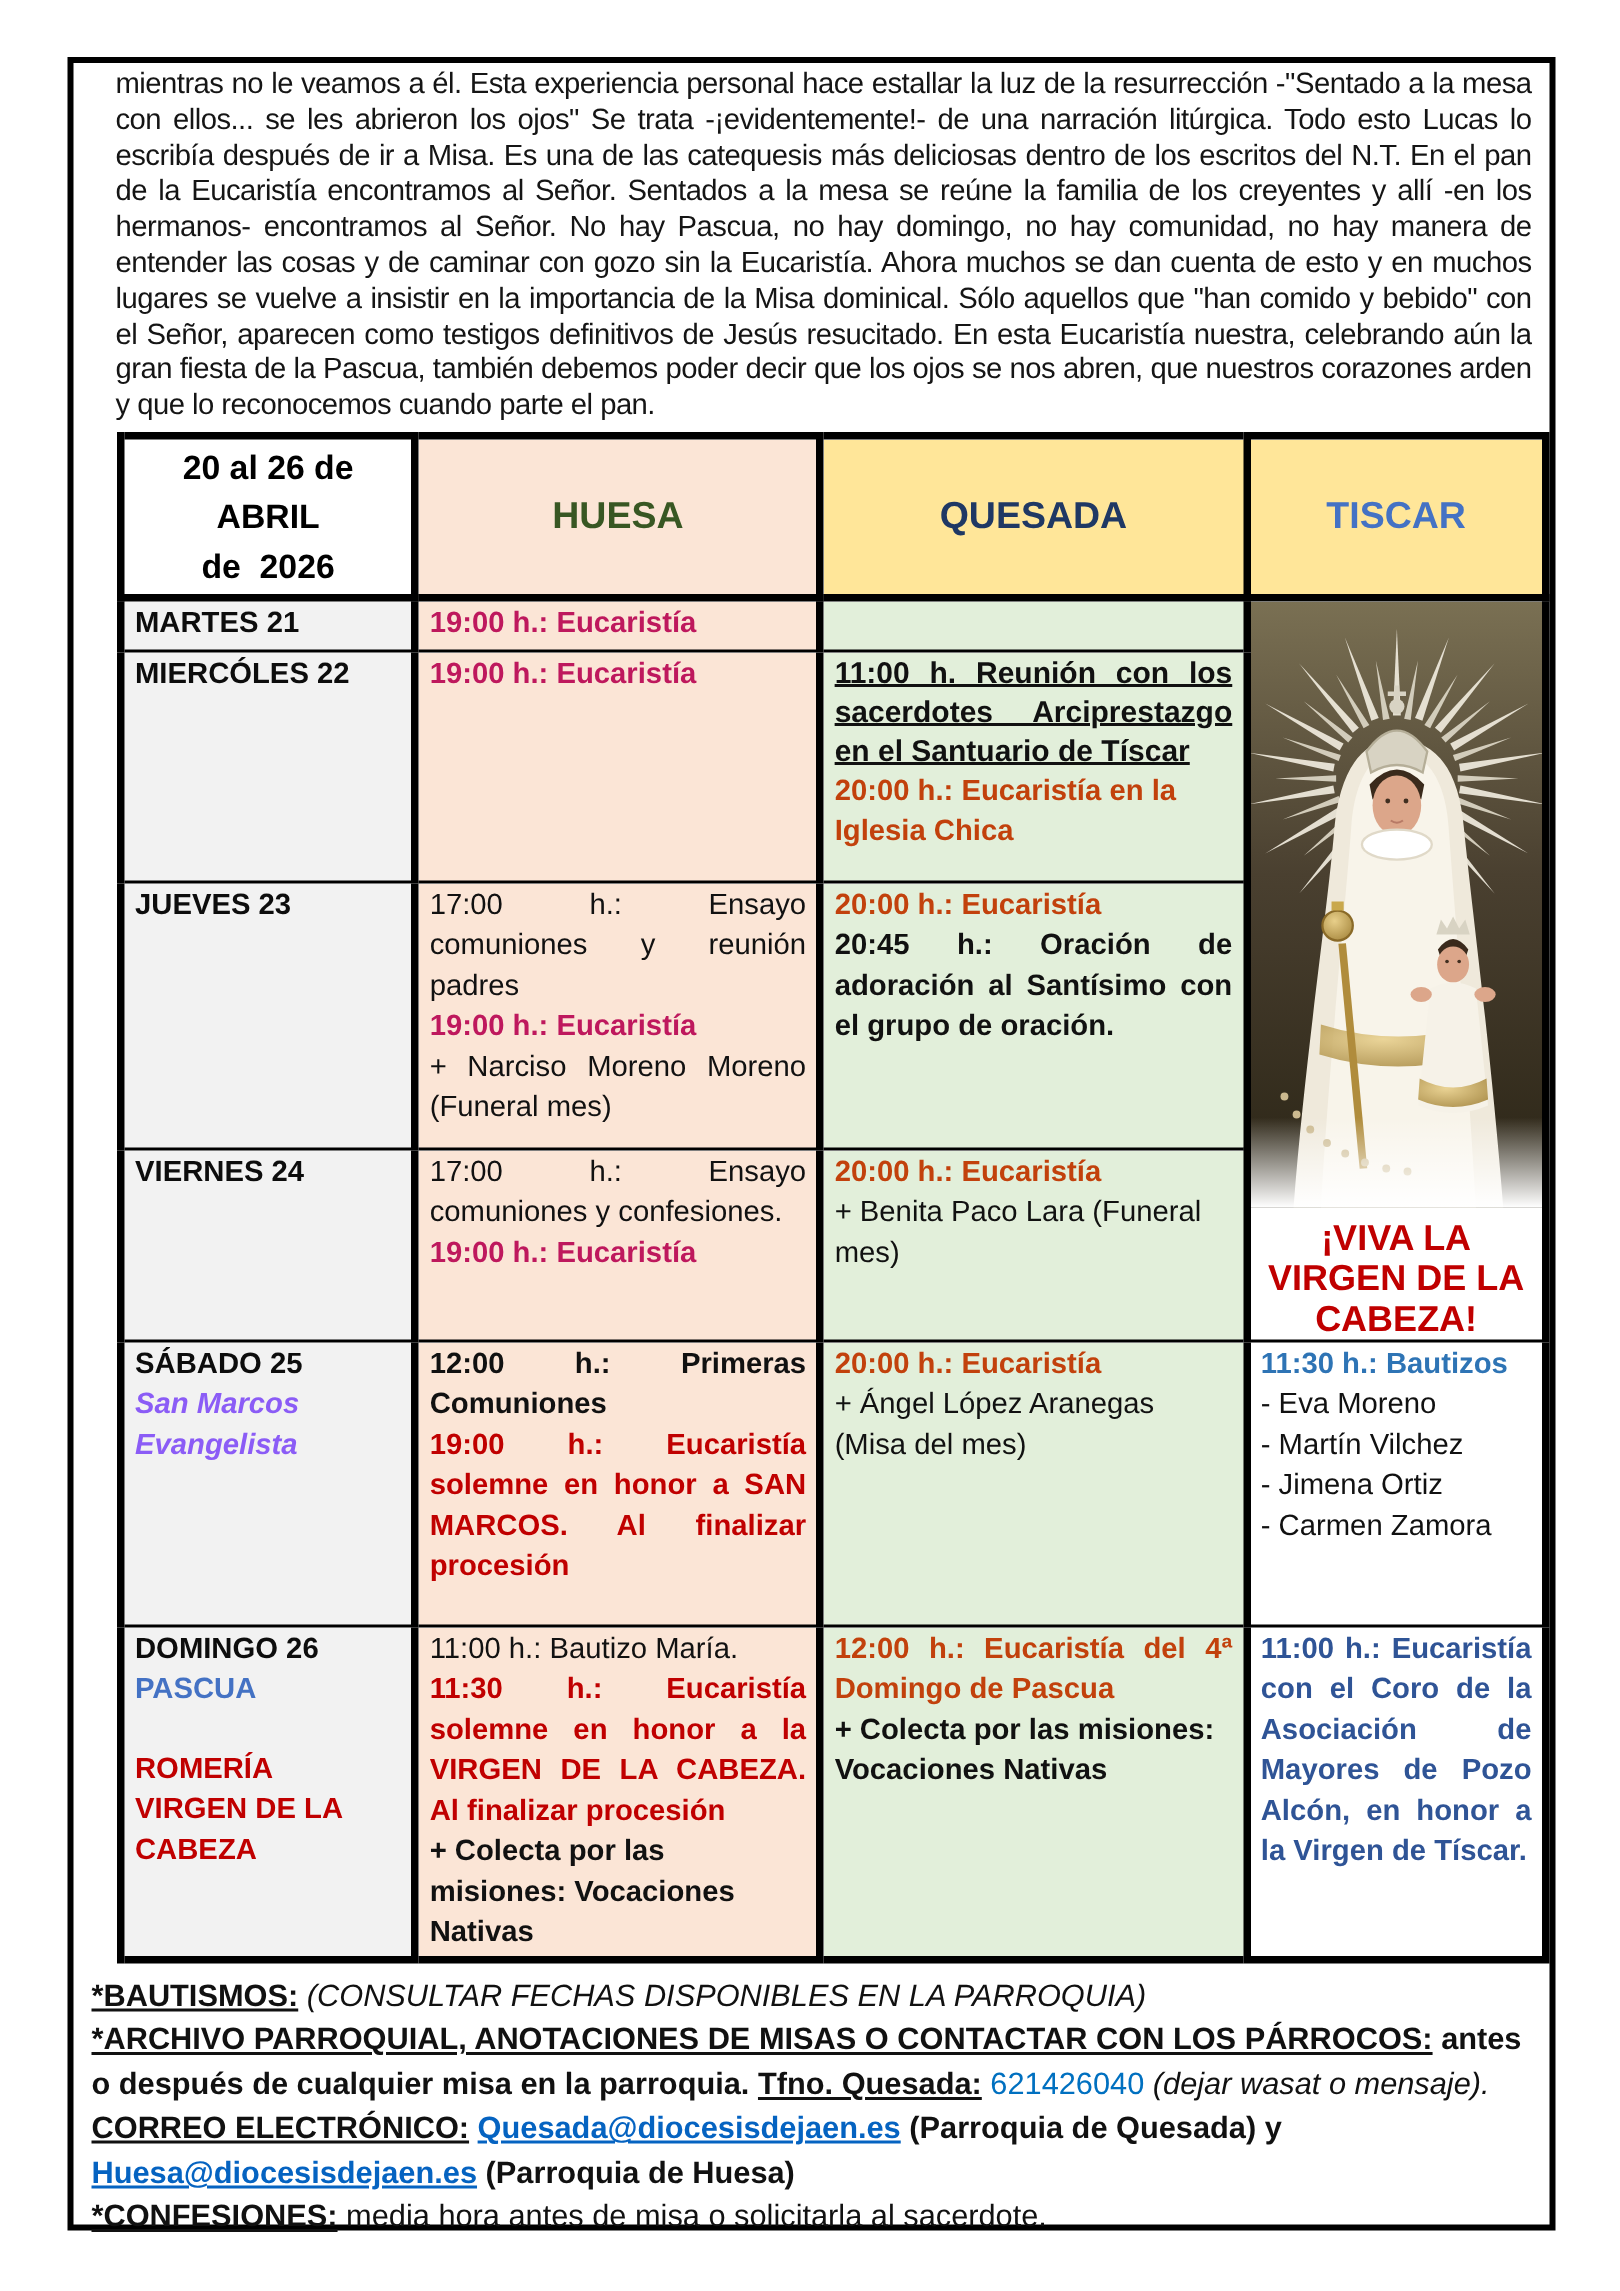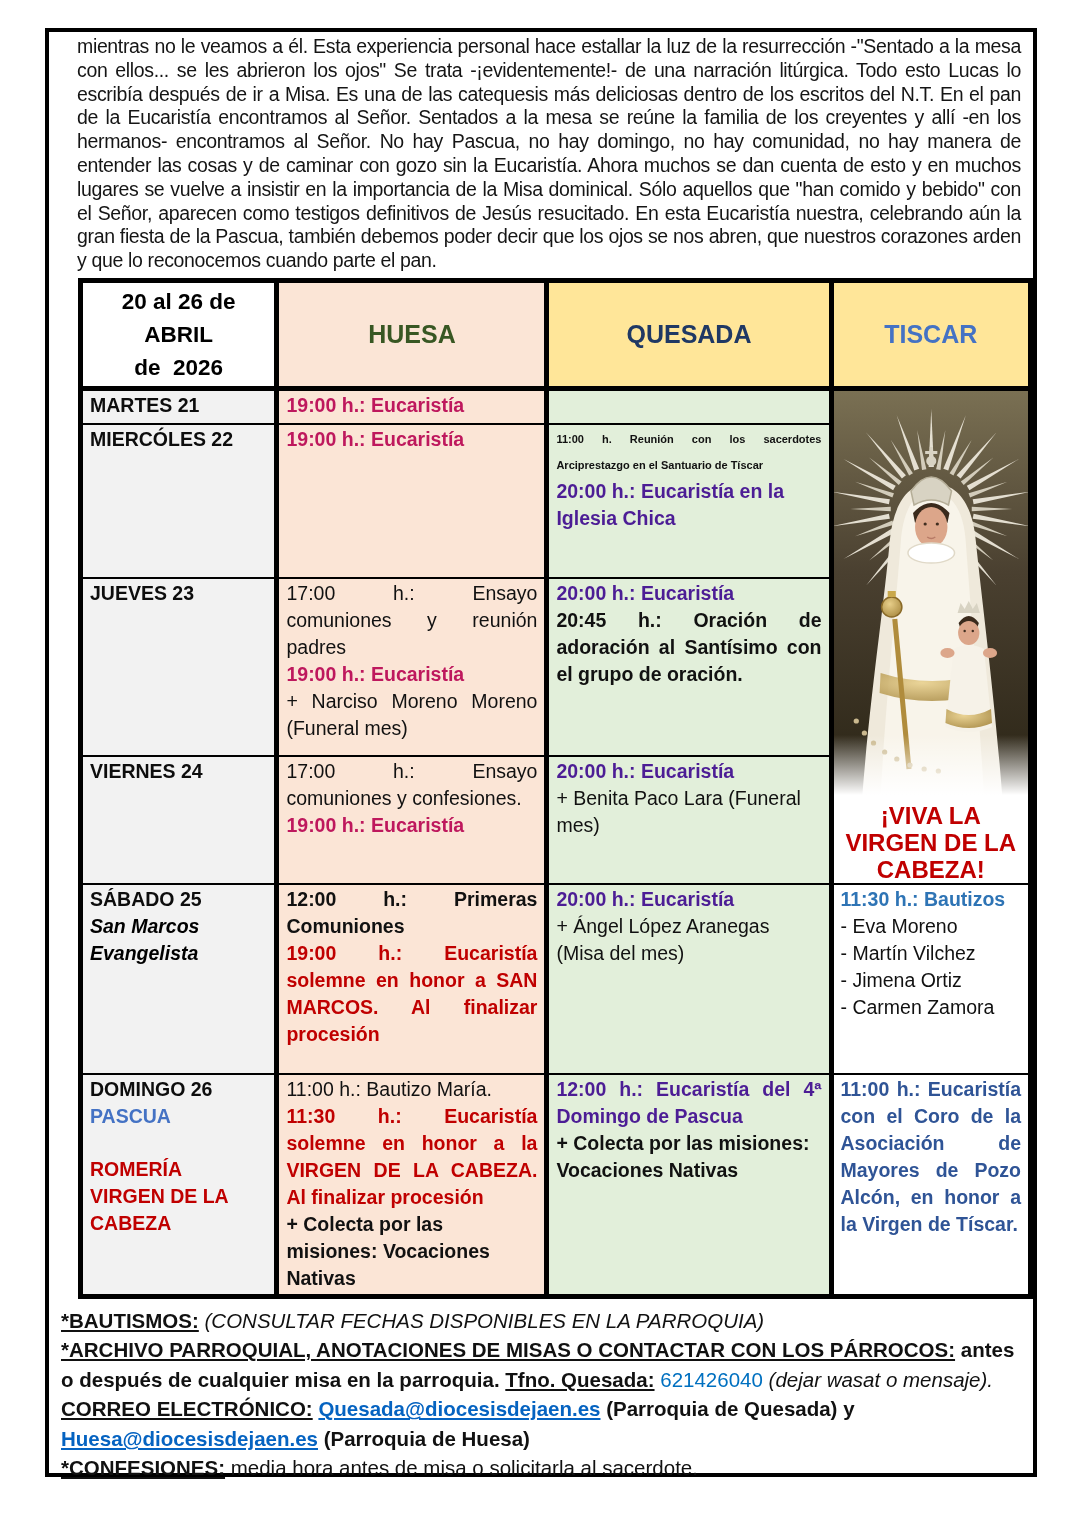--- a/index.html
+++ b/index.html
@@ -1,17 +1,17 @@
 <!DOCTYPE html>
 <html><head>
 <meta charset="utf-8">
 <style>
   html,body{margin:0;padding:0;background:#ffffff;width:1080px;height:1527px;overflow:hidden;
             font-family:"Liberation Sans",sans-serif;-webkit-font-smoothing:antialiased;}
-  .doc{position:absolute;left:45px;top:28px;width:992px;height:1449px;box-sizing:border-box;
+  .doc{position:absolute;left:45px;top:38px;width:992px;height:1449px;box-sizing:border-box;
        border:4px solid #000;background:#fff;}
   
   .intro{margin:3px 12px 0 28px;font-size:19.5px;line-height:23.8px;text-align:justify;
          color:#151515;letter-spacing:-0.35px;}
   
   .tablewrap{margin-left:29px;margin-top:5px;}
   table{border-collapse:collapse;table-layout:fixed;width:955px;border:5px solid #000;}
   td,th{border:2px solid #000;border-left-width:5px;border-right-width:5px;
         vertical-align:top;padding:1px 7px 2px 7px;font-size:19.5px;line-height:27px;
         overflow:hidden;box-sizing:border-box;}
@@ -21,31 +21,31 @@
   .c-quesada{width:282px;background:#E2EFDA;}
   .c-tiscar{width:198px;background:#ffffff;}
   .hdr-date{background:#fff;color:#000;font-size:22.5px;font-weight:bold;line-height:33px;}
   .hdr-date .l2{white-space:pre;}
   .hdr-name{font-size:25px;font-weight:bold;text-align:center;}
   .hdr-huesa{background:#FBE5D6;color:#385723;}
   .hdr-quesada{background:#FFE699;color:#1F3864;}
   .hdr-tiscar{background:#FFE699;color:#4472C4;}
   
   .g{color:#be185d;font-weight:bold;}
-  .n{color:#4c1d95;font-weight:bold;}
+  .n{color:#c2410c;font-weight:bold;}
   .r{color:#C00000;font-weight:bold;}
   .bb{color:#2E74B5;font-weight:bold;}
   .pas{color:#4472C4;font-weight:bold;}
   .stb{color:#2F5496;font-weight:bold;text-align:justify;}
   .bk{color:#111;font-weight:bold;}
   .rg{color:#111;font-weight:normal;}
   .just{text-align:justify;}
-  .small{font-size:11px;line-height:26px;}
+  .small{font-size:20px;line-height:26px;text-decoration:underline;}
   .seg{display:block;}
-  .feast{color:#000000;font-weight:bold;font-style:italic;}
+  .feast{color:#8b5cf6;font-weight:bold;font-style:italic;}
   .daygap{height:26px;}
   
   .photocell{padding:0;vertical-align:top;}
   .photo{display:block;width:100%;height:404px;}
   .banner{color:#C00000;font-weight:bold;font-size:24px;line-height:27px;
           text-align:center;padding:7px 6px 0 6px;}
   .bapt-title{padding-top:0;}
   
   .footer{margin:7px 14px 0 12px;font-size:20.5px;line-height:29.5px;color:#111;}
   .fb{font-weight:bold;}

